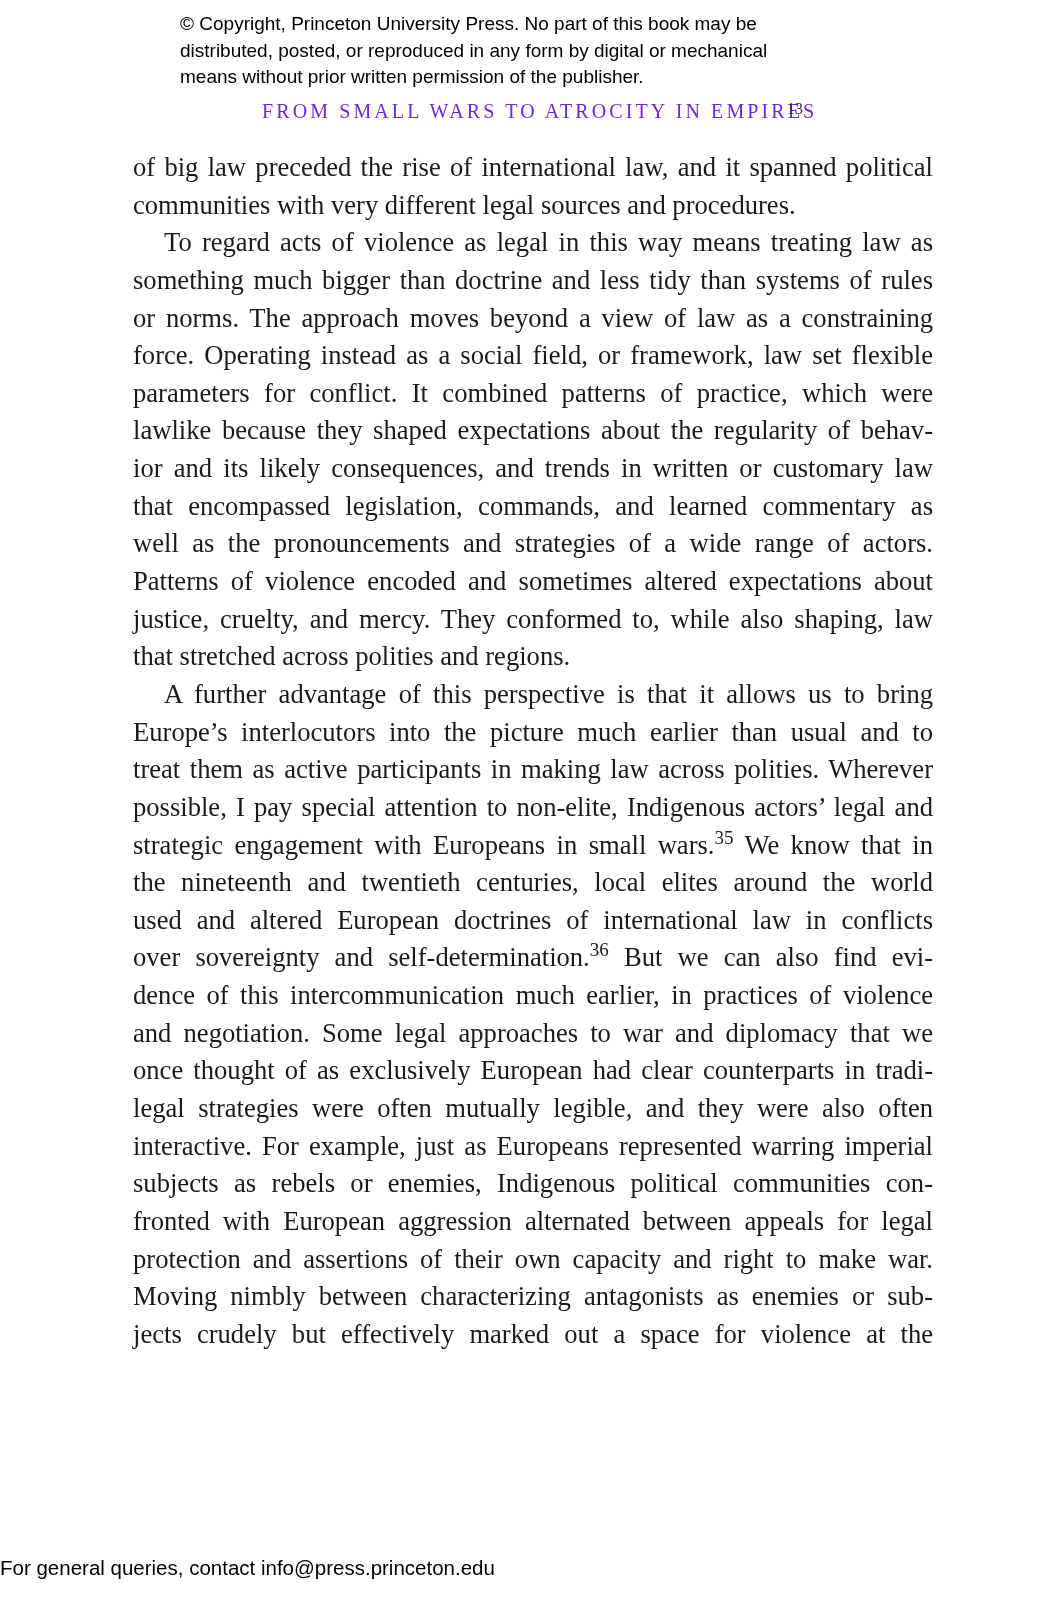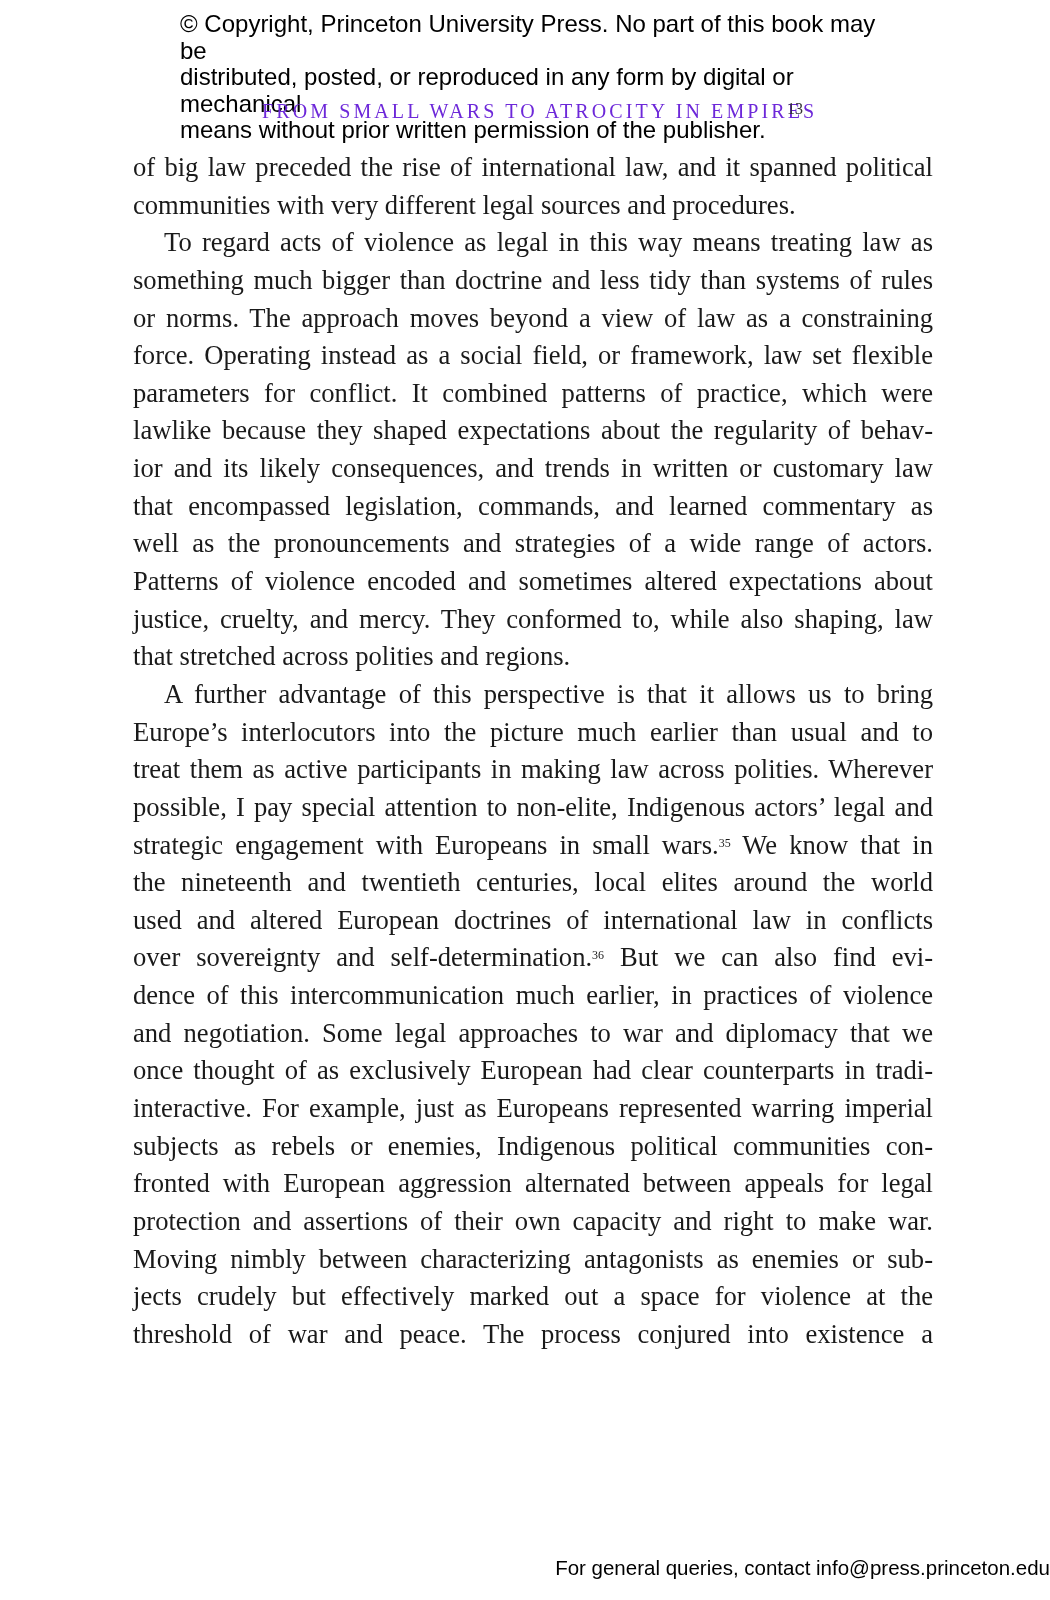--- a/index.html
+++ b/index.html
@@ -1,40 +1,40 @@
 <!DOCTYPE html>
 <html><head>
 <meta charset="utf-8">
 <style>
   html, body { margin: 0; padding: 0; background: #ffffff; }
   body { width: 1050px; height: 1600px; position: relative; overflow: hidden; color: #1a1a1a; }
   .copyright {
     position: absolute; left: 180px; top: 11px; width: 700px;
-    font-family: "Liberation Sans", sans-serif; font-size: 24px; line-height: 26.5px; color: #000;
+    font-family: "Liberation Sans", sans-serif; font-size: 19px; line-height: 26.5px; color: #000;
   }
   .running-head {
     position: absolute; left: 262px; top: 100px;
     font-family: "Liberation Serif", serif; font-size: 20px; letter-spacing: 3.1px; color: #6d28d9;
   }
   .page-num {
     position: absolute; left: 787px; top: 100px;
     font-family: "Liberation Serif", serif; font-size: 16px; color: #333;
   }
   .body-text {
     position: absolute; left: 133px; top: 149px; width: 800px;
     font-family: "Liberation Serif", serif; font-size: 26.6px; line-height: 37.65px; color: #1a1a1a;
   }
   .line {
     display: block; text-align: justify; text-align-last: justify; white-space: nowrap; height: 37.65px;
   }
   .line.last { text-align-last: left; }
   .line.indent { padding-left: 31px; }
-  sup { font-size: 12px; line-height: 0; vertical-align: 0.55em; }
+  sup { font-size: 19px; line-height: 0; vertical-align: 0.55em; }
   .footer {
-    position: absolute; left: 0; width: 1050px; top: 1556px; text-align: right;
+    position: absolute; left: 0; width: 1050px; top: 1556px; text-align: left;
     font-family: "Liberation Sans", sans-serif; font-size: 20.5px; color: #000;
   }
 </style>
 </head>
 <body>
 
 <div class="copyright">
   <div>© Copyright, Princeton University Press. No part of this book may be</div>
   <div>distributed, posted, or reproduced in any form by digital or mechanical</div>
   <div>means without prior written permission of the publisher.</div>
@@ -62,22 +62,22 @@
     <span class="line"><span style="white-space: pre;">Europe’s interlocutors into the picture much earlier than usual and to</span></span>
     <span class="line"><span style="white-space: pre;">treat them as active participants in making law across polities. Wherever</span></span>
     <span class="line"><span style="white-space: pre;">possible, I pay special attention to non-elite, Indigenous actors’ legal and</span></span>
     <span class="line"><span style="white-space: pre;">strategic engagement with Europeans in small wars.</span><sup>35</sup><span style="white-space: pre;"> We know that in</span></span>
     <span class="line"><span style="white-space: pre;">the nineteenth and twentieth centuries, local elites around the world</span></span>
     <span class="line"><span style="white-space: pre;">used and altered European doctrines of international law in conflicts</span></span>
     <span class="line"><span style="white-space: pre;">over sovereignty and self-determination.</span><sup>36</sup><span style="white-space: pre;"> But we can also find evi-</span></span>
     <span class="line"><span style="white-space: pre;">dence of this intercommunication much earlier, in practices of violence</span></span>
     <span class="line"><span style="white-space: pre;">and negotiation. Some legal approaches to war and diplomacy that we</span></span>
     <span class="line"><span style="white-space: pre;">once thought of as exclusively European had clear counterparts in tradi-</span></span>
+    <span class="line"><span style="white-space: pre;">legal strategies were often mutually legible, and they were also often</span></span>
     <span class="line"><span style="white-space: pre;">interactive. For example, just as Europeans represented warring imperial</span></span>
     <span class="line"><span style="white-space: pre;">subjects as rebels or enemies, Indigenous political communities con-</span></span>
     <span class="line"><span style="white-space: pre;">fronted with European aggression alternated between appeals for legal</span></span>
     <span class="line"><span style="white-space: pre;">protection and assertions of their own capacity and right to make war.</span></span>
     <span class="line"><span style="white-space: pre;">Moving nimbly between characterizing antagonists as enemies or sub-</span></span>
     <span class="line"><span style="white-space: pre;">jects crudely but effectively marked out a space for violence at the</span></span>
-    <span class="line"><span style="white-space: pre;">threshold of war and peace. The process conjured into existence a</span></span>
   </div>
 
 <div class="footer">For general queries, contact info@press.princeton.edu</div>
 
 </body></html>

